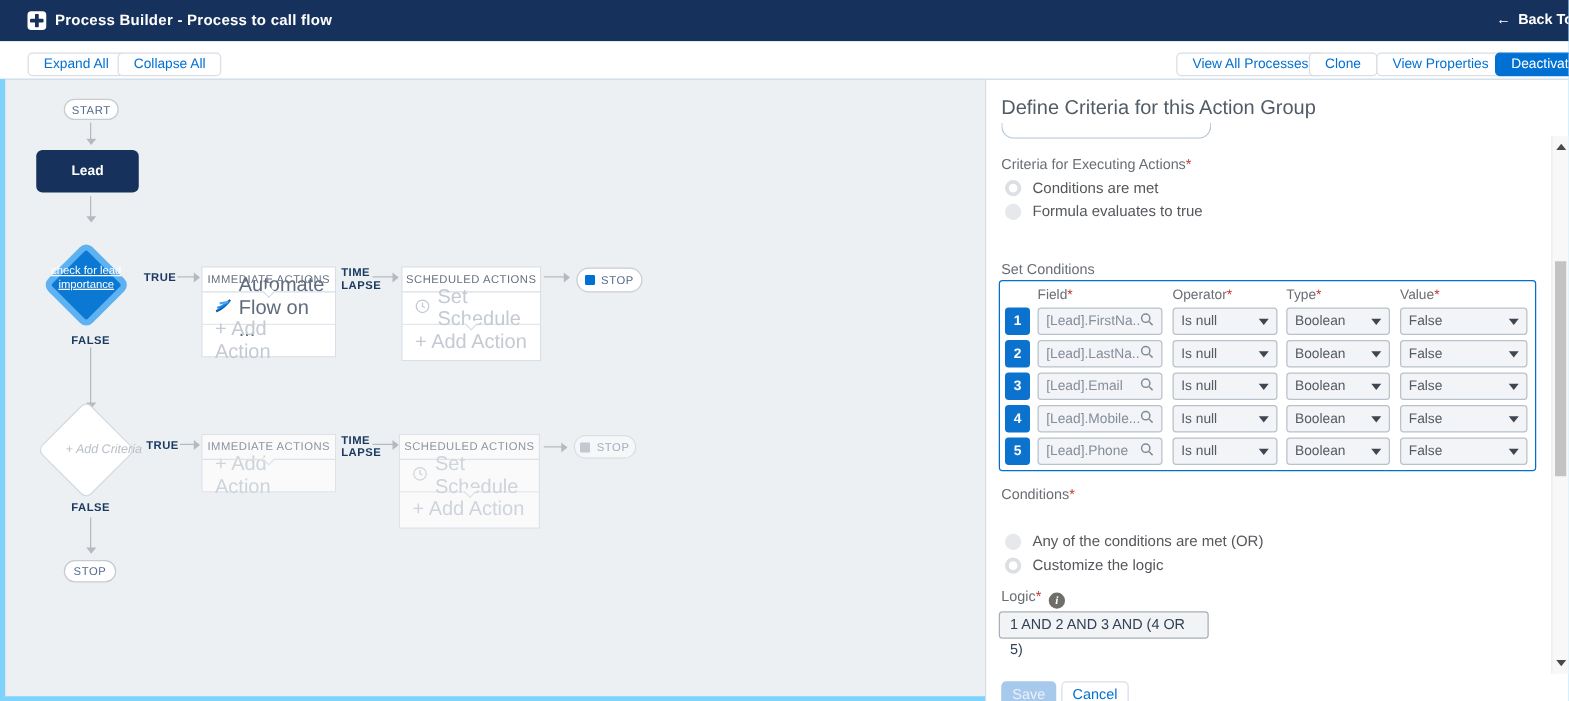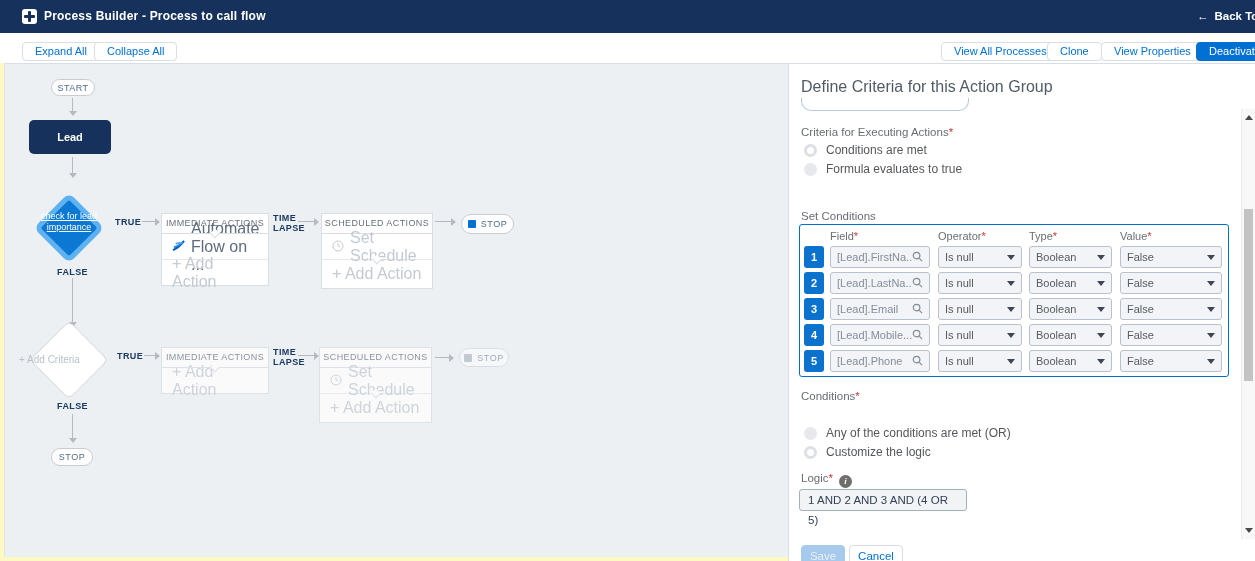--- a/index.html
+++ b/index.html
@@ -1,18 +1,18 @@
 <!DOCTYPE html>
 <html><head>
 <meta charset="utf-8">
 <style>
   * { margin:0; padding:0; box-sizing:border-box; }
   html,body { background:#fff; }
   body { font-family:"Liberation Sans", sans-serif; }
-  .root { position:relative; width:1255px; height:561px; overflow:hidden; background:#fef9c3; }
+  .root { position:relative; width:1255px; height:561px; overflow:hidden; background:#7dd3fc; }
 
   
   .hdr { position:absolute; left:0; top:0; width:1255px; height:33px; background:#16325c; }
   .hdr-icon { position:absolute; left:22px; top:9px; width:15px; height:15px; background:#fff; border-radius:3px; }
   .hdr-icon svg { position:absolute; left:2px; top:2px; }
   .hdr-title { position:absolute; left:44px; top:0; height:33px; line-height:33px; color:#fff; font-size:12px; font-weight:bold; letter-spacing:.2px; }
   .hdr-back { position:absolute; left:1197px; top:0; height:33px; line-height:33px; color:#fff; font-size:11.5px; font-weight:bold; white-space:nowrap; cursor:pointer; }
   .hdr-back .arr { margin-right:6px; font-weight:normal; }
 
   
@@ -24,21 +24,21 @@
   .canvas { position:absolute; left:4px; top:63px; width:784px; height:494px; background:#edf0f3; border-top:1px solid #d8dde6; border-left:1px solid #e2e6ea; }
   .pill { position:absolute; background:#fff; border:1px solid #c8ccd2; border-radius:10px; color:#54698d; font-size:9px; letter-spacing:.5px; display:flex; align-items:center; justify-content:center; gap:5px; }
   .pill .sq { width:8px; height:8px; background:#0070d2; border-radius:1px; }
   .pill.faded { opacity:.5; }
   .pill.faded .sq { background:#9aa4ae; }
   .node-lead { position:absolute; left:24px; top:56px; width:82px; height:34px; background:#16325c; border-radius:5px; color:#fff; font-size:11px; font-weight:bold; display:flex; align-items:center; justify-content:center; cursor:pointer; }
   .diamond { position:absolute; transform:rotate(45deg); }
   .diamond.active { left:39px; top:139px; width:50px; height:50px; background:#0b79d4; border:5px solid #5fb2f2; border-radius:7px; }
   .diamond.empty { left:36px; top:268px; width:56px; height:56px; background:#fff; border:1px solid #d5dae0; border-radius:6px; }
   .diamond-label { position:absolute; left:14px; top:147px; width:100px; text-align:center; color:#fff; font-size:9px; line-height:11px; text-decoration:underline; cursor:pointer; }
-  .diamond-label2 { position:absolute; left:14px; top:290px; width:100px; color:#b9c0c9; font-size:10px; cursor:pointer; }
+  .diamond-label2 { position:absolute; left:28px; top:290px; width:100px; text-align:center; color:#b9c0c9; font-size:10px; cursor:pointer;font-style:italic; }
   .flow-lbl { position:absolute; color:#1b3a61; font-size:9px; font-weight:bold; letter-spacing:.4px; }
   .tl { line-height:9.5px; }
   .card { position:absolute; background:#fff; border:1px solid #d8dde6; border-radius:0; }
   .card-h { position:relative; height:20px; line-height:19px; text-align:center; font-size:9px; letter-spacing:.4px; color:#66707f; border-bottom:1px solid #d8dde6; }
   .notch { position:absolute; left:50%; bottom:-4px; width:7px; height:7px; background:#fff; border-right:1px solid #d8dde6; border-bottom:1px solid #d8dde6; transform:translateX(-50%) rotate(45deg); }
   .card-row { display:flex; align-items:center; gap:6px; padding:0 10px; font-size:16px; }
   .row-flow { height:26px; color:#5e6b7c; border-bottom:1px solid #e4e8ec; cursor:pointer; }
   .row-sched { position:relative; height:26px; color:#c3cad2; border-bottom:1px solid #e4e8ec; cursor:pointer; }
   .row-add { height:25px; color:#c3cad2; cursor:pointer; }
   .varrow { position:absolute; width:1px; background:#b6bac0; }

